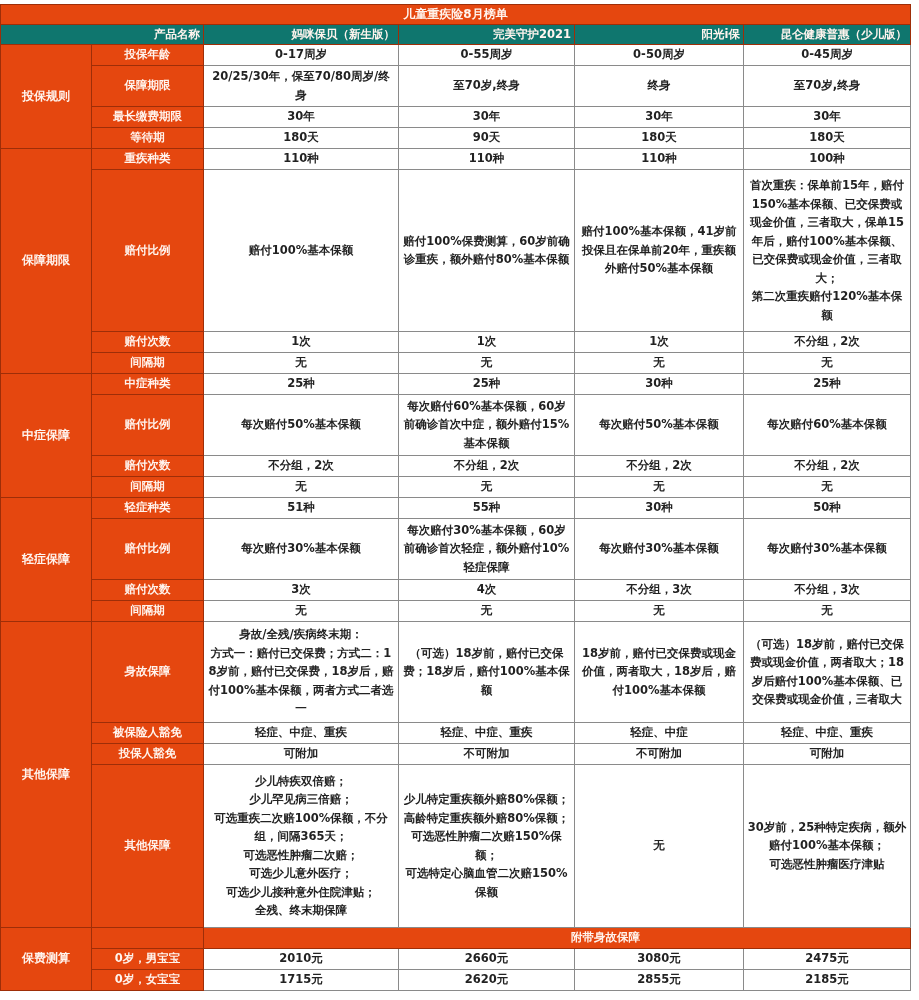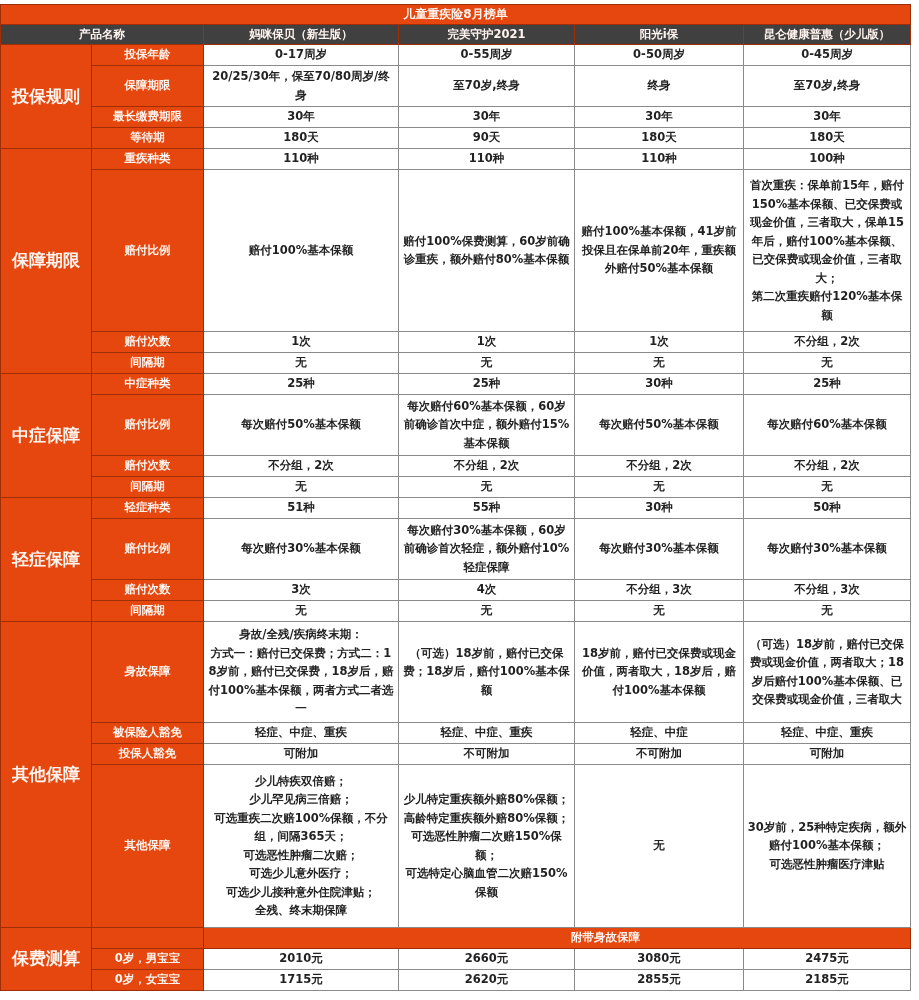--- a/index.html
+++ b/index.html
@@ -1,24 +1,24 @@
 <!DOCTYPE html>
 <html><head>
 <meta charset="utf-8">
 <style>
   html, body { margin: 0; padding: 0; background: #ffffff; }
   body { width: 919px; height: 1000px; overflow: hidden; font-family: "DejaVu Sans", "Liberation Sans", sans-serif; }
   .wrap { position: absolute; left: 0; top: 4px; width: 910px; }
   table { border-collapse: collapse; width: 910px; table-layout: fixed; }
   td { border: 1px solid #8a8a8a; font-size: 11.5px; line-height: 18.5px; color: #222; padding: 0 3px; text-align: center; vertical-align: middle; font-weight: bold; word-break: break-all; }
   td.or { background: #e5470f; color: #fff4ee; border-color: #9e2e08; text-align: center; }
-  td.hdr { background: #404040; color: #fff4ee; border-color: #9e2e08; }
+  td.hdr { background: #0f766e; color: #fff4ee; border-color: #9e2e08; text-align: right; }
   td.left { text-align: center; }
   td.title { text-align: center; font-size: 12px; height: 18px; }
-  td.sec { font-size: 17px; }
+  td.sec { font-size: 12px; }
   td.band { text-align: center; padding-left: 100px; }
 </style>
 </head>
 <body>
 
 <div class="wrap">
 <table>
   <colgroup>
     <col style="width:91px">
         <col style="width:112px">

